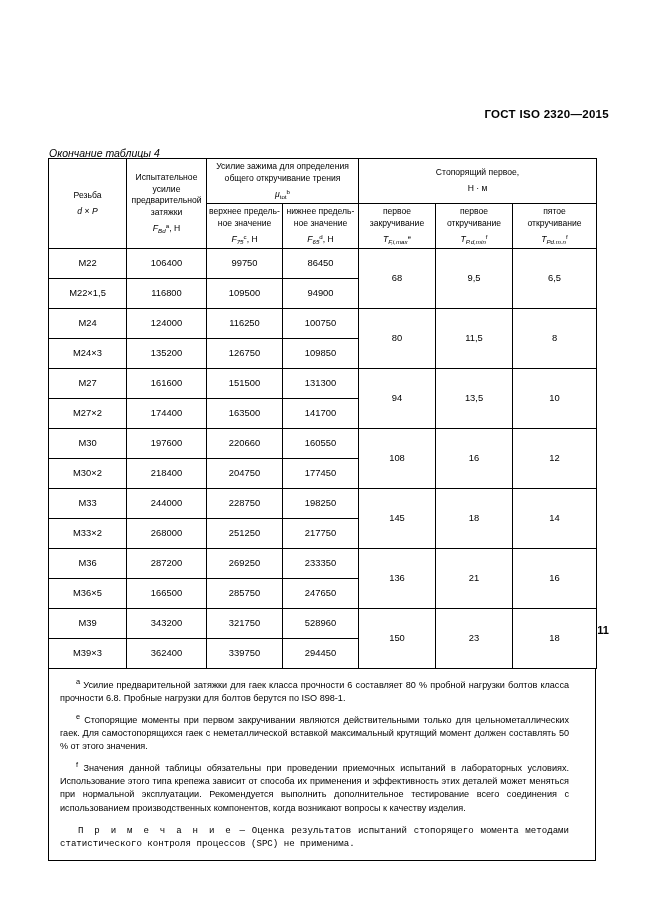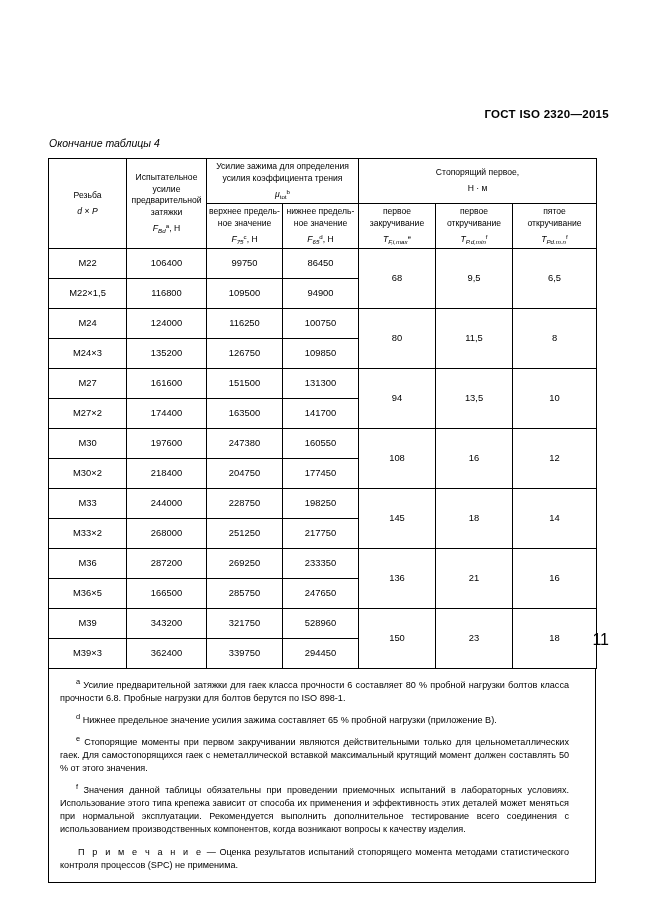--- a/index.html
+++ b/index.html
@@ -32,21 +32,21 @@
     font-size: 11.5px;
     font-weight: bold;
     letter-spacing: 0.3px;
     white-space: nowrap;
   }
 
   
   .table-caption {
     position: absolute;
     left: 49px;
-    top: 89px;
+    top: 99px;
     font-size: 10.5px;
     font-style: italic;
     white-space: nowrap;
   }
 
   
   .tbl-wrap {
     position: absolute;
     left: 48px;
     top: 110px;
@@ -111,30 +111,31 @@
   }
   .note:last-child { margin-bottom: 0; }
   .note .mark {
     font-size: 7.4px;
     vertical-align: 0.5em;
   }
   .note-remark {
     margin: 9px 0 0 0;
     text-align: justify;
     text-indent: 18px;
+    font-family: Liberation Mono, monospace;
   }
   .remark-label { letter-spacing: 2.1px; }
 
   
   .page-number {
     position: absolute;
     right: 37px;
-    bottom: 39px;
-    font-size: 16px;
-    font-weight: normal;
+    bottom: 52px;
+    font-size: 11px;
+    font-weight: bold;
   }
 </style>
 </head>
 <body>
 
 <div class="page">
 
   <div class="doc-header">ГОСТ ISO 2320—2015</div>
 
   <div class="table-caption">Окончание таблицы  4</div>
@@ -164,21 +165,21 @@
             <div>усилие</div>
             <div>предварительной</div>
             <div>затяжки</div>
             <span class="spacer-line"></span>
             <div>
               <span class="sym">F</span><sub class="sym-sub">Bd</sub><sup>a</sup><span>, Н</span>
             </div>
           </th>
           <th colspan="2">
             <div>Усилие зажима для определения</div>
-            <div>усилия коэффициента трения</div>
+            <div>общего откручивание трения</div>
             <span class="spacer-line"></span>
             <div>
               <span class="sym">μ</span><sub>tot</sub><sup>b</sup>
             </div>
           </th>
           <th colspan="3">
             <div>Стопорящий первое,</div>
             <span class="spacer-line"></span>
             <div>Н · м</div>
           </th>
@@ -268,21 +269,21 @@
           </tr>
           <tr>
             <td>M27×2</td>
             <td>174400</td>
             <td>163500</td>
             <td>141700</td>
           </tr>
           <tr>
             <td>M30</td>
             <td>197600</td>
-            <td>247380</td>
+            <td>220660</td>
             <td>160550</td>
             <td rowspan="2">108</td>
             <td rowspan="2">16</td>
             <td rowspan="2">12</td>
           </tr>
           <tr>
             <td>M30×2</td>
             <td>218400</td>
             <td>204750</td>
             <td>177450</td>
@@ -331,21 +332,20 @@
             <td>362400</td>
             <td>339750</td>
             <td>294450</td>
           </tr>
         </tbody>
     </table>
 
     <div class="notes">
       <div id="notes-list">
           <p class="note"><span class="mark">a</span><span> Усилие предварительной затяжки для гаек класса прочности 6 составляет 80 % пробной нагрузки болтов класса прочности 6.8. Пробные нагрузки для болтов берутся по ISO 898-1.</span></p>
-          <p class="note"><span class="mark">d</span><span> Нижнее предельное значение усилия зажима составляет 65 % пробной нагрузки (приложение В).</span></p>
           <p class="note"><span class="mark">e</span><span> Стопорящие моменты при первом закручивании являются действительными только для цельнометаллических гаек. Для самостопорящихся гаек с неметаллической вставкой максимальный крутящий момент должен составлять 50 % от этого значения.</span></p>
           <p class="note"><span class="mark">f</span><span> Значения данной таблицы обязательны при проведении приемочных испытаний в лабораторных условиях. Использование этого типа крепежа зависит от способа их применения и эффективность этих деталей может меняться при нормальной эксплуатации. Рекомендуется выполнить дополнительное тестирование всего соединения с использованием производственных компонентов, когда возникают вопросы к качеству изделия.</span></p>
         </div>
       <p class="note-remark">
         <span class="remark-label">П р и м е ч а н и е</span><span>  —  </span><span>Оценка результатов испытаний стопорящего момента методами статистического контроля процессов (SPC) не применима.</span>
       </p>
     </div>
   </div>
 
   <div class="page-number">11</div>

